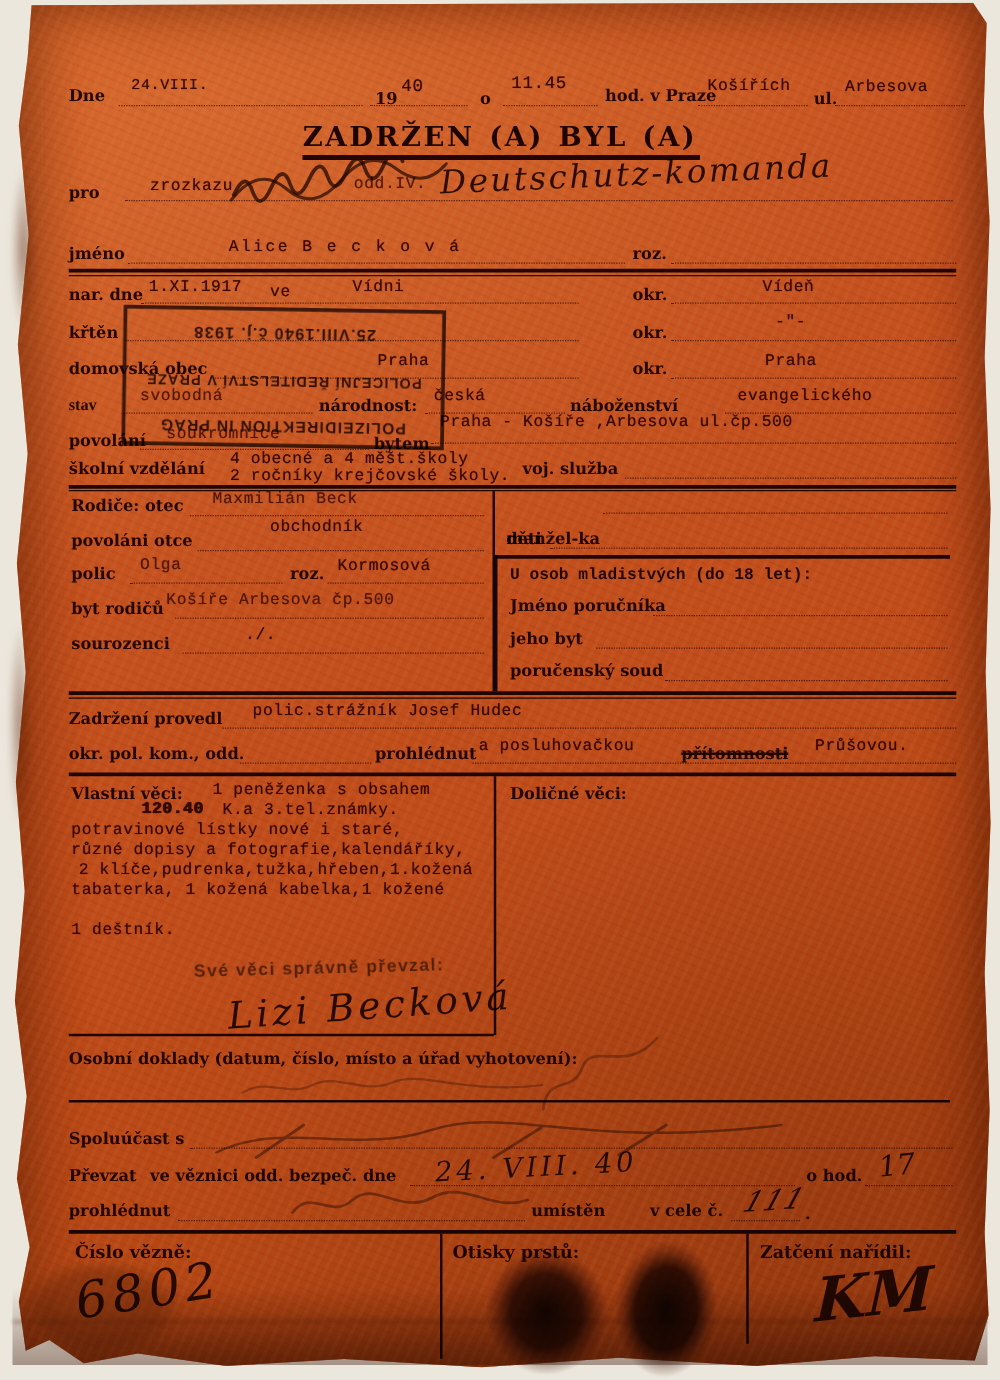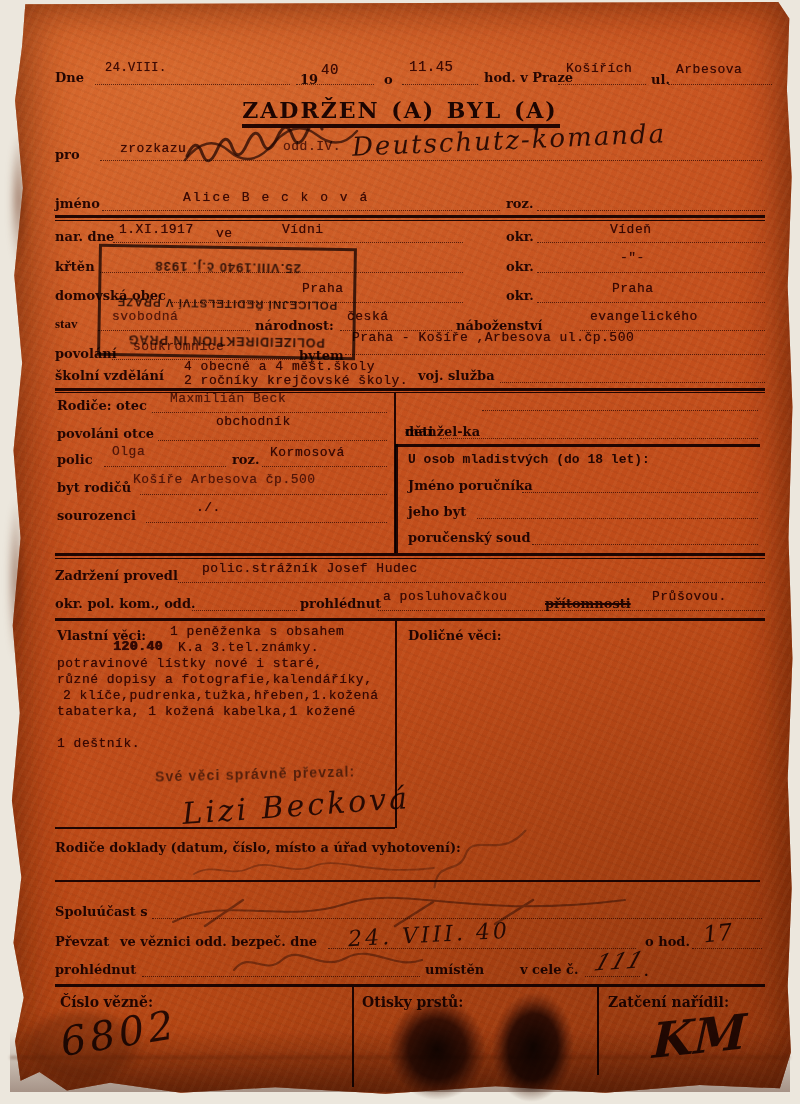--- a/index.html
+++ b/index.html
@@ -198,21 +198,21 @@
   <span class="typ" style="left:57px;top:672px;">různé dopisy a fotografie,kalendáříky,</span>
   <span class="typ" style="left:63px;top:688px;">2 klíče,pudrenka,tužka,hřeben,1.kožená</span>
   <span class="typ" style="left:57px;top:704px;">tabaterka, 1 kožená kabelka,1 kožené</span>
   <span class="typ" style="left:57px;top:736px;">1 deštník.</span>
   <span class="ink" style="left:408px;top:628px;">Doličné věci:</span>
 
   <div class="stamp2" style="left:155px;top:766px;">Své věci správně převzal:</div>
   <span class="hw" style="left:182px;top:788px;font-size:30px;transform:rotate(-4deg);letter-spacing:3px;">Lizi Becková</span>
   <div class="rule" style="left:55px;top:827px;width:340px;height:1.6px;"></div>
 
-  <span class="ink" style="left:55px;top:840px;">Rodiče doklady (datum, číslo, místo a úřad vyhotovení):</span>
+  <span class="ink" style="left:55px;top:840px;">Osobní doklady (datum, číslo, místo a úřad vyhotovení):</span>
   <svg class="sq" style="left:420px;top:838px;opacity:.32;transform:rotate(-18deg);" width="120" height="42" viewBox="0 0 120 42">
     <path d="M8,34 C20,8 34,30 48,12 S80,28 112,8" stroke-width="2.2"></path>
   </svg>
   <svg class="sq" style="left:190px;top:858px;opacity:.3;" width="250" height="24" viewBox="0 0 250 24">
     <path d="M4,16 C24,4 40,20 60,10 S100,18 124,8 S180,18 244,10" stroke-width="1.8"></path>
   </svg>
   <div class="rule" style="left:55px;top:880px;width:705px;height:2px;"></div>
 
   <span class="ink" style="left:55px;top:904px;">Spoluúčast s</span>
   <div class="dot" style="left:152px;top:918px;width:610px;"></div>

